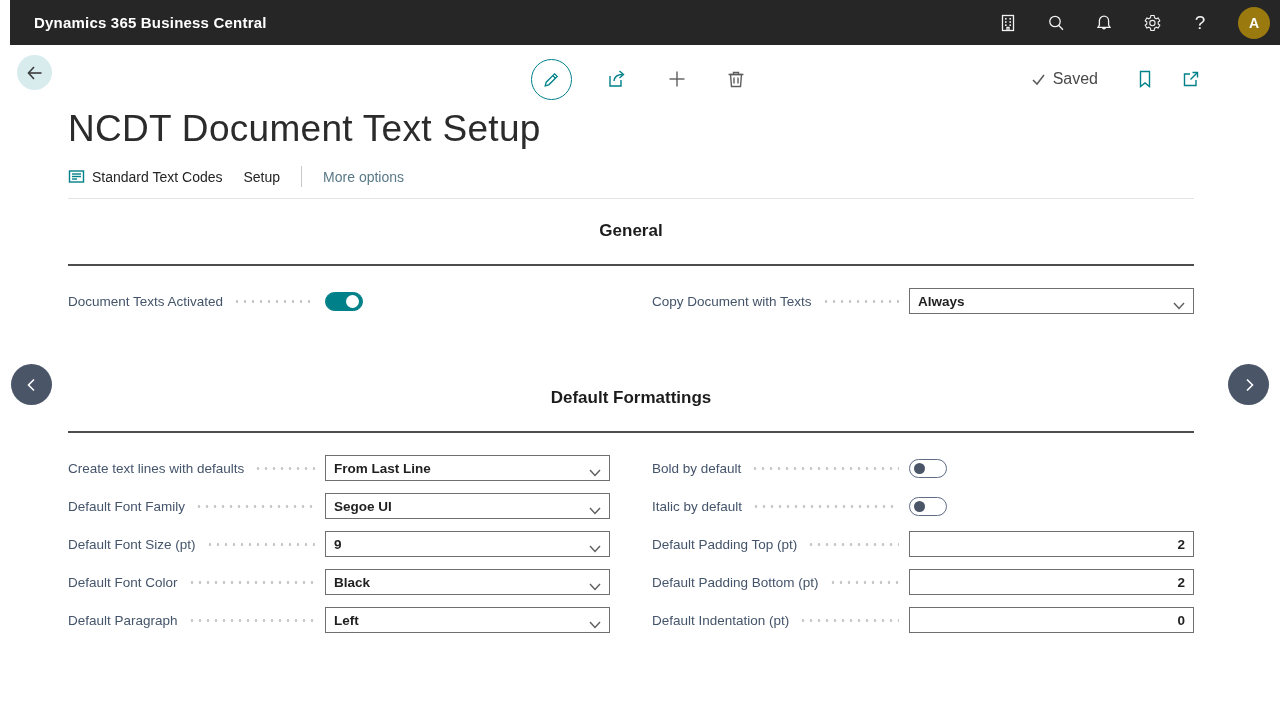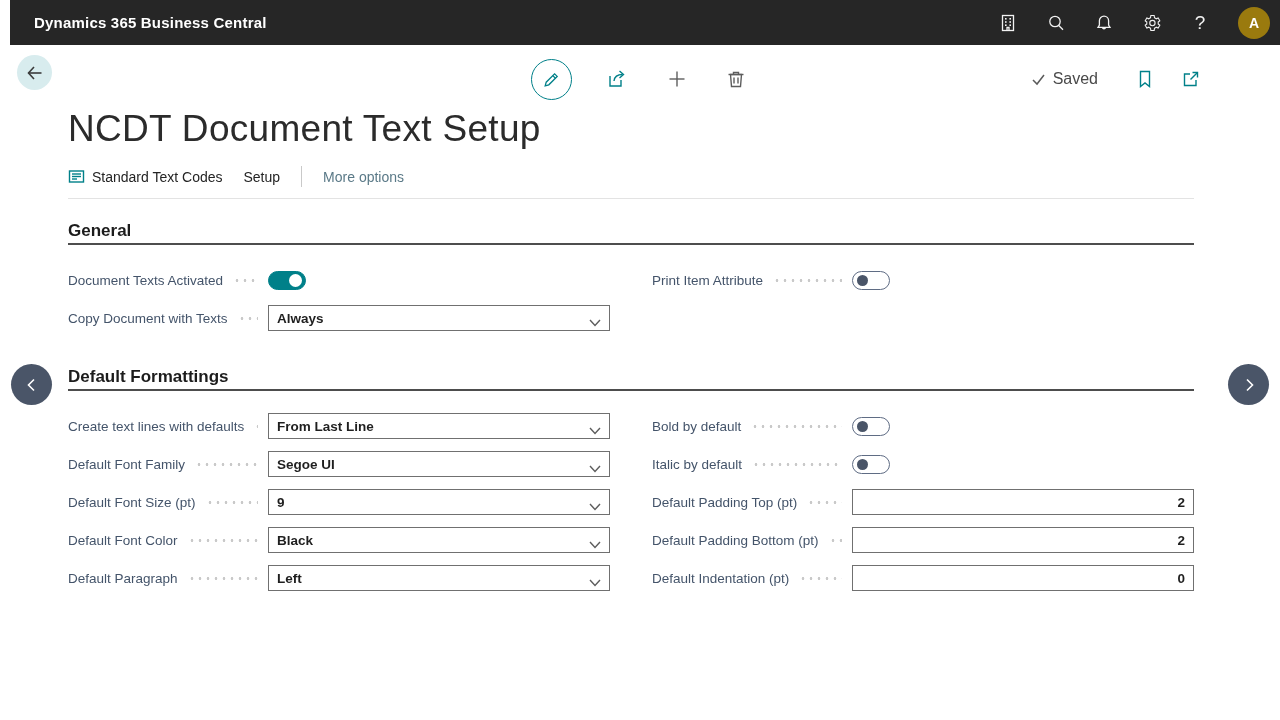--- a/index.html
+++ b/index.html
@@ -42,29 +42,29 @@
     padding-bottom:11px; border-bottom:1px solid #e3e3e3; font-size:14px; color:#242424; }
   .menu-item { display:flex; align-items:center; gap:7px; cursor:pointer;text-align:right; }
   .menu-item svg { stroke:var(--accent-teal); fill:none; stroke-width:1.4; }
   .menu-setup { margin-left:21px; cursor:pointer; }
   .menu-divider { width:1px; height:21px; background:#c9c9c9; margin:0 21px; }
   .menu-more { color:#5a7987; cursor:pointer; }
 
   
   .section { margin:22px 68px 0; width:1126px; }
   .section-df { margin-top:36px; }
-  .section-title { font-size:17px; font-weight:600; color:#1c1c1c; padding-bottom:2px;
-    border-bottom:2px solid #4d4d4d; margin-bottom:22px; }
+  .section-title { font-size:17px; font-weight:600; color:#1c1c1c; padding-bottom:23px;
+    border-bottom:2px solid #4d4d4d; margin-bottom:22px;text-align:center; }
   .field-grid { display:grid; grid-template-columns:542px 542px; column-gap:42px; row-gap:12px; }
   .field { display:flex; align-items:center; height:26px; }
   .field-label { font-size:13.5px; color:var(--label-color); white-space:nowrap; }
   .leader { flex:1; height:3px; margin:0 10px; align-self:center;
     background-image:radial-gradient(circle, #c9c9c9 1.1px, transparent 1.6px);
     background-size:8px 3px; background-repeat:repeat-x; background-position:left center; }
-  .control { width:342px; flex:none; display:flex; align-items:center; }
+  .control { width:285px; flex:none; display:flex; align-items:center; }
 
   .select-box { position:relative; width:100%; height:26px; border:1px solid #707070; background:#fff;
     display:flex; align-items:center; padding:0 26px 0 8px; font-size:13.5px; font-weight:600;
     color:#1f1f1f; cursor:pointer; }
   .select-box .chev { position:absolute; right:8px; top:9px; }
   .select-box svg { stroke:#5d5d5d; fill:none; stroke-width:1.4; }
 
   .num-input { width:100%; height:26px; border:1px solid #707070; background:#fff; text-align:right;
     padding:0 8px; font-size:13.5px; font-weight:600; color:#1f1f1f; font-family:inherit; outline:none; }
 
@@ -210,27 +210,20 @@
   <div class="field-grid">
 
     <div class="field">
       <span class="field-label">Document Texts Activated</span>
       <span class="leader"></span>
       <span class="control">
           <span class="toggle on"></span>
         </span>
     </div>
 
-    <div class="field">
-      <span class="field-label">Print Item Attribute</span>
-      <span class="leader"></span>
-      <span class="control">
-          <span class="toggle"></span>
-        </span>
-    </div>
 
     <div class="field">
       <span class="field-label">Copy Document with Texts</span>
       <span class="leader"></span>
       <span class="control">
         <span class="select-box">
           <span>Always</span>
           <span class="chev"><svg width="12" height="8" viewBox="0 0 12 8">
                 <polyline points="1,1 6,6.5 11,1"></polyline>
               </svg></span>

